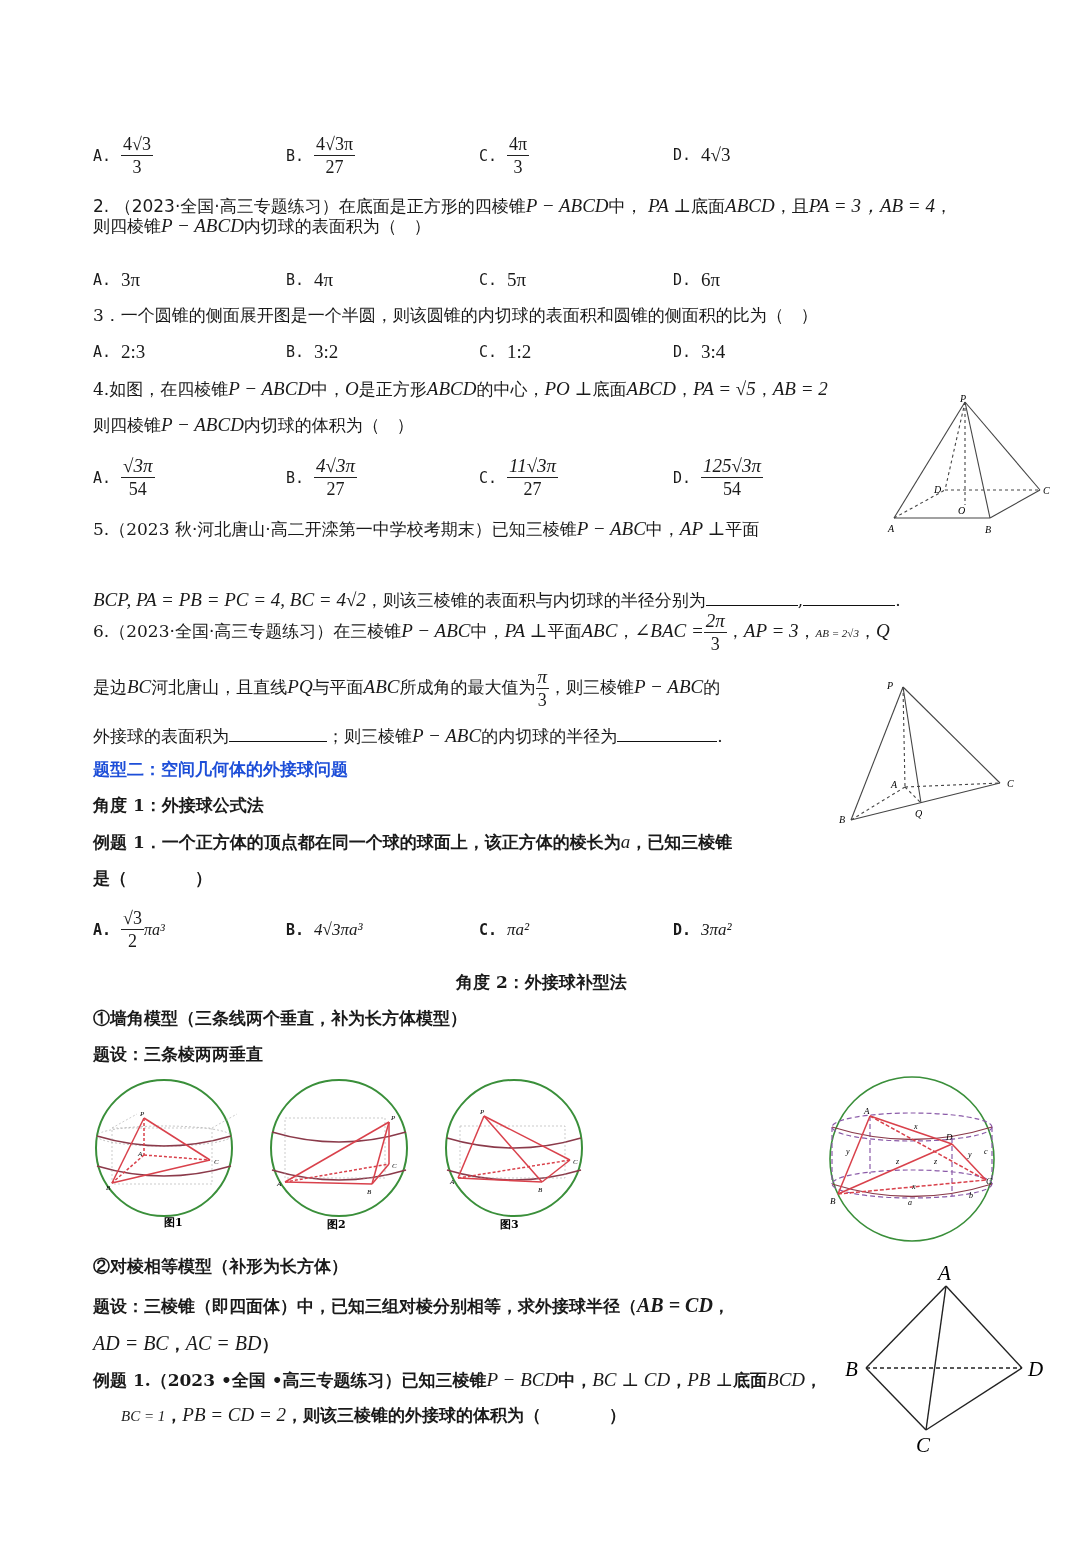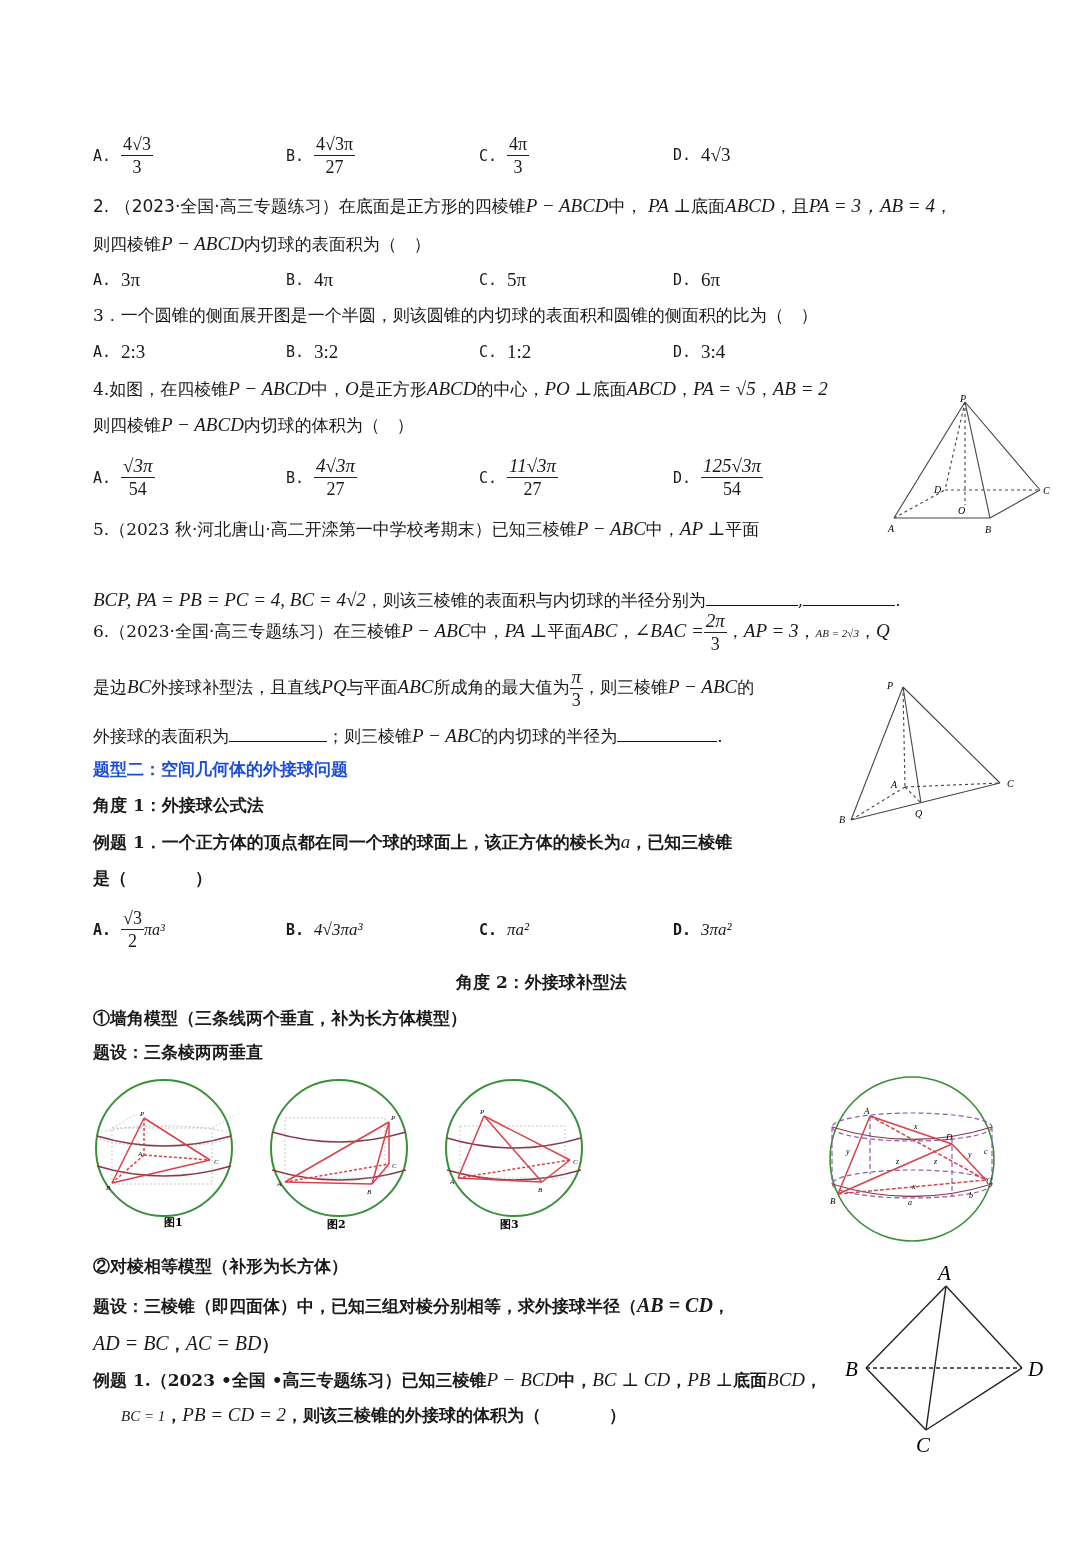--- a/index.html
+++ b/index.html
@@ -48,21 +48,21 @@
 </div>
 <div class="opt" style="left:673px; top:144px;">
   <span class="lbl">D.</span>
   <span class="val">4√3</span>
 </div>
 
 <div class="line" style="top:196px;">
   <span class="sans">2.</span>
   <span class="sans">（2023·全国·高三专题练习）</span><span>在底面是正方形的四棱锥</span><span class="m">P − ABCD</span><span>中，</span>&nbsp;<span class="m">PA ⊥</span><span>底面</span><span class="m">ABCD</span><span>，且</span><span class="m">PA = 3，AB = 4</span><span>，</span>
 </div>
-<div class="line" style="top:234px;">
+<div class="line" style="top:216px;">
   <span>则四棱锥</span><span class="m">P − ABCD</span><span>内切球的表面积为（　）</span>
 </div>
 <div class="opt" style="left:93px; top:269px;">
     <span class="lbl">A.</span>
     <span class="val">3π</span>
   </div>
 <div class="opt" style="left:286px; top:269px;">
     <span class="lbl">B.</span>
     <span class="val">4π</span>
   </div>
@@ -157,21 +157,21 @@
   <span class="m">BCP, PA = PB = PC = 4, BC = 4√2</span><span>，则该三棱锥的表面积与内切球的半径分别为</span><span class="blank"></span><span>,</span><span class="blank"></span><span>.</span>
 </div>
 
 <div class="line" style="top:610px; line-height:26px;">
   <span>6.（2023·全国·高三专题练习）在三棱锥</span><span class="m">P − ABC</span><span>中，</span><span class="m">PA ⊥</span><span>平面</span><span class="m">ABC</span><span>，</span><span class="m">∠BAC =</span><span class="frac">
       <span class="num m">2π</span>
       <span class="den">3</span>
     </span><span>，</span><span class="m">AP = 3</span><span>，</span><span class="m" style="font-size:11px">AB = 2√3</span><span>，</span><span class="m">Q</span>
 </div>
 <div class="line" style="top:666px; line-height:26px;">
-  <span>是边</span><span class="m">BC</span><span>外接球补型法，且直线</span><span class="m">PQ</span><span>与平面</span><span class="m">ABC</span><span>所成角的最大值为</span><span class="frac">
+  <span>是边</span><span class="m">BC</span><span>河北唐山，且直线</span><span class="m">PQ</span><span>与平面</span><span class="m">ABC</span><span>所成角的最大值为</span><span class="frac">
       <span class="num m">π</span>
       <span class="den">3</span>
     </span><span>，则三棱锥</span><span class="m">P − ABC</span><span>的</span>
 </div>
 <div class="line" style="top:723px;">
   <span>外接球的表面积为</span><span class="blank" style="width:98px"></span><span>；则三棱锥</span><span class="m">P − ABC</span><span>的内切球的半径为</span><span class="blank" style="width:100px"></span><span>.</span>
 </div>
 
 <svg class="abs" style="left:835px; top:675px;" width="190" height="150">
   <g stroke="#444" stroke-width="1.1" fill="none">
@@ -216,21 +216,21 @@
     <span class="lbl bold">C.</span>
     <span class="val m" style="font-size:17px">πa²</span>
   </div>
 <div class="opt" style="left:673px; top:920px;">
     <span class="lbl bold">D.</span>
     <span class="val m" style="font-size:17px">3πa²</span>
   </div>
 
 <div class="abs bold" style="left:456px; top:971px; font-size:17px;">角度 2：外接球补型法</div>
 <div class="line bold" style="top:1008px;">①墙角模型（三条线两个垂直，补为长方体模型）</div>
-<div class="line bold" style="top:1044px;font-family:Liberation Mono, monospace;">题设：三条棱两两垂直</div>
+<div class="line bold" style="top:1044px;">题设：三条棱两两垂直</div>
 
 <svg class="abs" style="left:92px; top:1078px;" width="500" height="165">
 
   <g>
     <circle cx="72" cy="70" r="68" fill="none" stroke="#3a8f3a" stroke-width="2"></circle>
     <ellipse cx="72" cy="58" rx="67" ry="10" fill="none" stroke="#aaa" stroke-width="0.7" stroke-dasharray="2,2"></ellipse>
     <path d="M5 58 Q72 78 139 58" fill="none" stroke="#8b3a4a" stroke-width="1.6"></path>
     <path d="M5 88 Q72 108 139 88" fill="none" stroke="#8b3a4a" stroke-width="1.6"></path>
     <g stroke="#aaa" stroke-width="0.6" stroke-dasharray="2,2" fill="none">
       <rect x="20" y="50" width="100" height="56"></rect>

